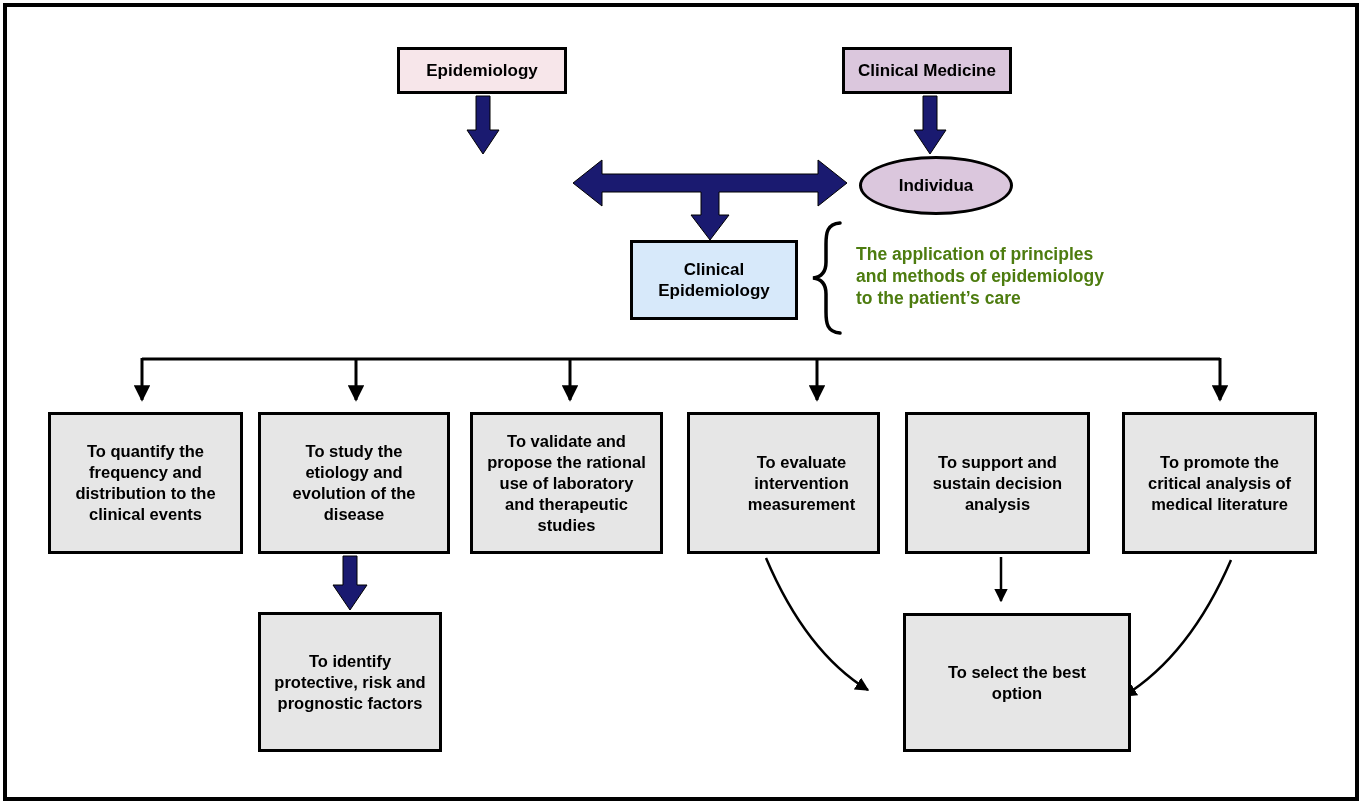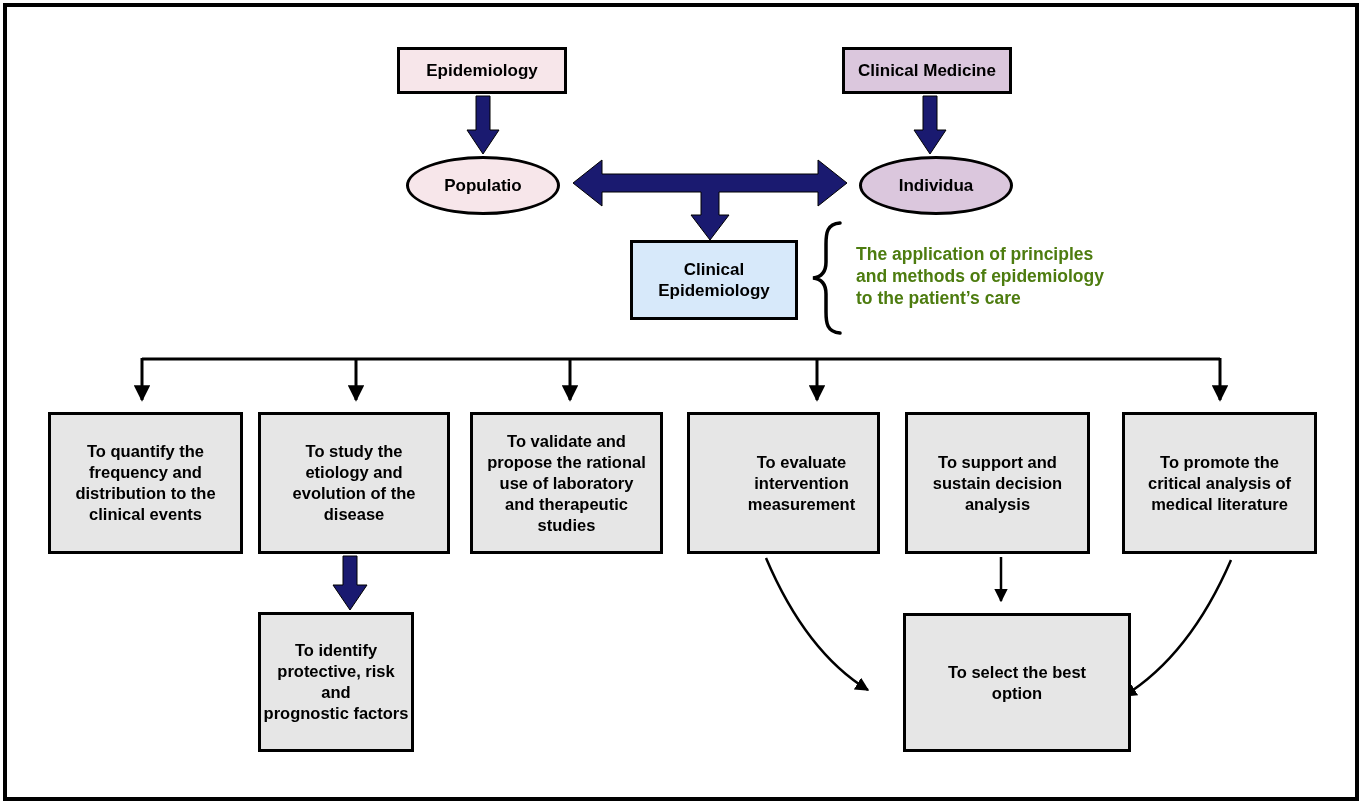--- a/index.html
+++ b/index.html
@@ -54,23 +54,20 @@
     <path d="M1231,560 Q1190,655 1124,696" fill="none" stroke="#000" stroke-width="2.5" marker-end="url(#ah)"></path>
   </svg>
 
   <div class="box src pink" style="left:397px;">
     <span>Epidemiology</span>
   </div>
   <div class="box src mauve" style="left:842px;">
     <span>Clinical Medicine</span>
   </div>
 
-  <div class="box ellipse pink" style="left:406px;">
-    <span>Populatio</span>
-  </div>
   <div class="box ellipse mauve" style="left:859px;">
     <span>Individua</span>
   </div>
 
   <div class="box ce blue">
     <span class="pre">Clinical
 Epidemiology</span>
   </div>
 
   <div class="deftext pre">The application of principles
@@ -105,21 +102,21 @@
     <span class="pre">To support and
 sustain decision
 analysis</span>
   </div>
   <div class="box goal" style="left:1122px;width:195px;">
     <span class="pre">To promote the
 critical analysis of
 medical literature</span>
   </div>
 
-  <div class="box sub" style="left:258px;top:612px;width:156px;height:140px;">
+  <div class="box sub" style="left:258px;top:612px;width:184px;height:140px;">
     <span class="pre">To identify
 protective, risk and
 prognostic factors</span>
   </div>
   <div class="box sub" style="left:903px;top:613px;width:228px;height:139px;">
     <span class="pre">To select the best
 option</span>
   </div>
 
 </div>

